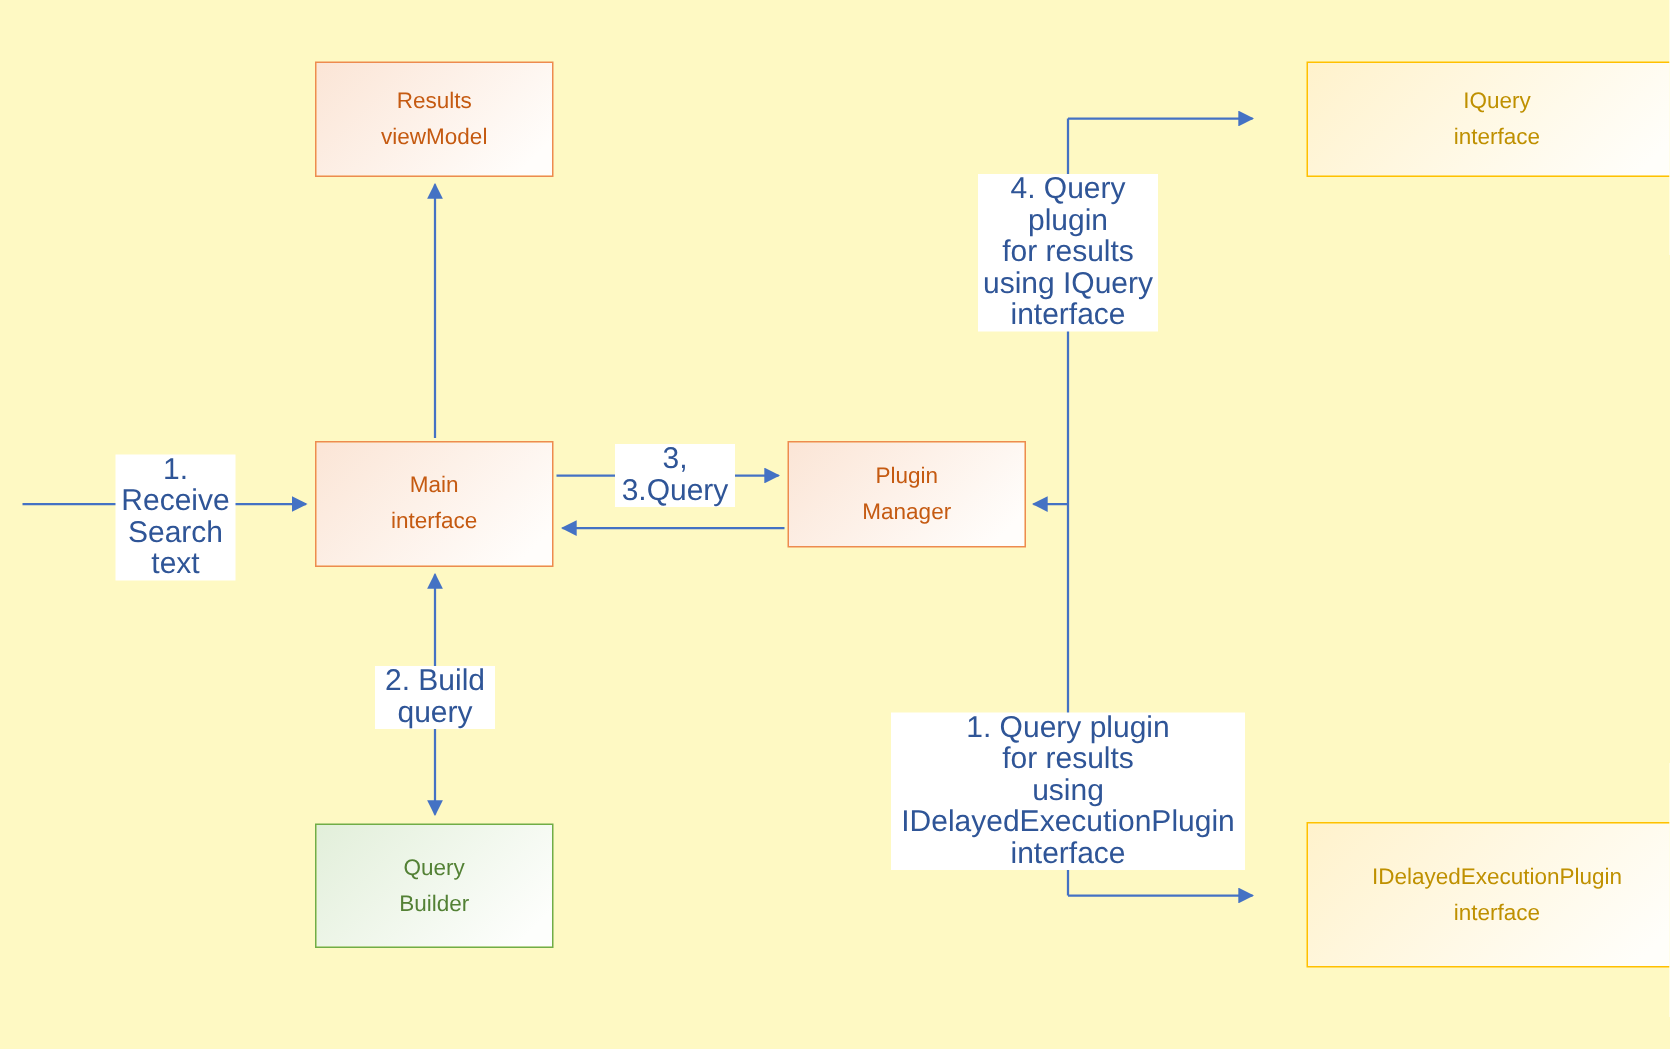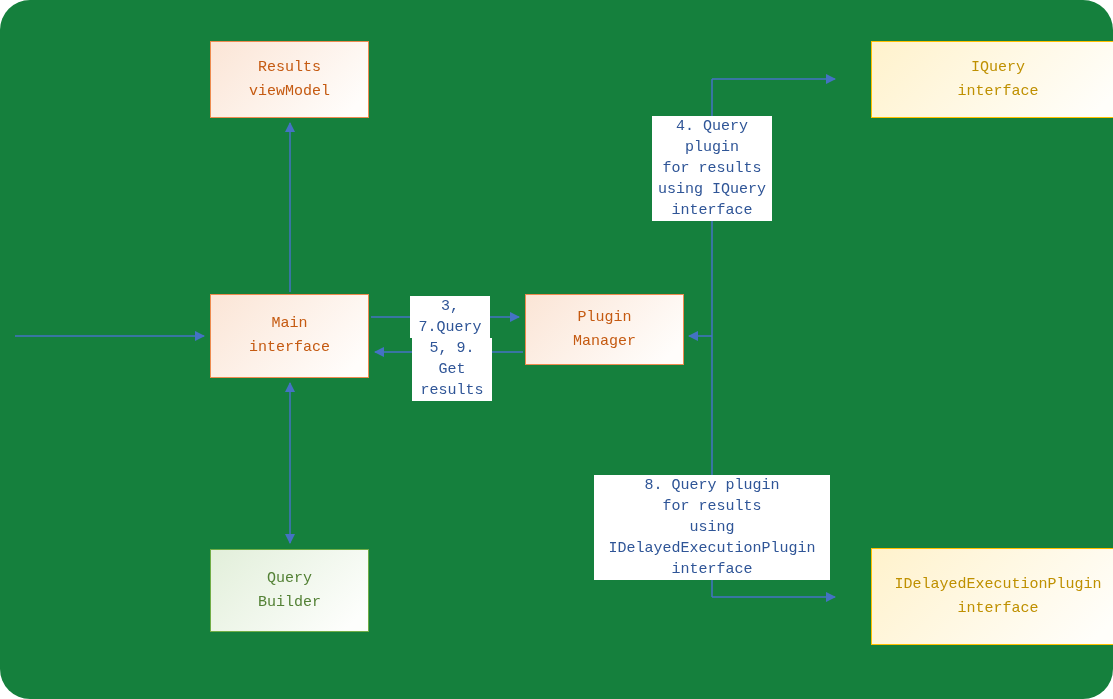--- a/index.html
+++ b/index.html
@@ -7,41 +7,40 @@
     --label-text:#2F5597;
     --orange-border:#ED8B4F;
     --orange-text:#C55A11;
     --yellow-border:#FFC000;
     --yellow-text:#BF9000;
     --green-border:#70AD47;
     --green-text:#538135;
   }
   html,body{margin:0;padding:0;background:#ffffff;}
   .canvas{
-    position:relative;width:1113px;height:699px;background:#15803d;overflow:hidden;
-    font-family:Liberation Mono, monospace;
-    border-radius:30px;
+    position:relative;width:1113px;height:699px;background:#fef9c3;overflow:hidden;
+    font-family:Liberation Sans, sans-serif;
   }
   .edges{position:absolute;left:0;top:0;}
   .edge-line{stroke:var(--arrow,#4472C4);stroke-width:1.5;fill:none;}
   .arrhead{fill:var(--arrow,#4472C4);}
   .node{
     position:absolute;display:flex;align-items:center;justify-content:center;
     text-align:center;font-size:15px;line-height:24px;border:1px solid #999;
     white-space:pre-line;box-sizing:border-box;
   }
   .node.orange{border-color:var(--orange-border);color:var(--orange-text);
     background:linear-gradient(135deg,#FBE5D6 0%,#FFFDFB 90%);}
   .node.yellow{border-color:var(--yellow-border);color:var(--yellow-text);
     background:linear-gradient(135deg,#FFF2CC 0%,#FFFEFA 90%);margin-left:31px;}
   .node.green{border-color:var(--green-border);color:var(--green-text);
     background:linear-gradient(135deg,#E2EFDA 0%,#FDFEFC 90%);}
   .elabel{
     position:absolute;background:#ffffff;color:var(--label-text,#2F5597);
-    font-size:15px;line-height:21px;text-align:center;white-space:pre-line;
+    font-size:20px;line-height:21px;text-align:center;white-space:pre-line;
   }
 </style>
 </head>
 <body>
 
 <div class="canvas">
 
   <svg class="edges" width="1113" height="699" viewBox="0 0 1113 699">
     <defs>
       <marker id="arr" viewBox="0 0 10 10" refX="9" refY="5" markerWidth="7" markerHeight="7" orient="auto-start-reverse">
@@ -82,31 +81,34 @@
   <div class="node green" style="left:210px;top:549px;width:159px;height:83px">
     <span>Query
 Builder</span>
   </div>
 
   <div class="node yellow" style="left:840px;top:548px;width:254px;height:97px">
     <span>IDelayedExecutionPlugin
 interface</span>
   </div>
 
+  <div class="elabel" style="left:77px;top:303px;width:80px">1. Receive
+Search
+text</div>
 
 
-  <div class="elabel" style="left:410px;top:296px;width:80px">3, 7.Query</div>
+  <div class="elabel" style="left:410px;top:296px;width:80px">3, 3.Query</div>
 
-  <div class="elabel" style="left:412px;top:338px;width:80px">5, 9. Get
-results</div>
 
+  <div class="elabel" style="left:250px;top:444px;width:80px">2. Build
+query</div>
 
   <div class="elabel" style="left:652px;top:116px;width:120px">4. Query plugin
 for results
 using IQuery
 interface</div>
 
-  <div class="elabel" style="left:594px;top:475px;width:236px">8. Query plugin
+  <div class="elabel" style="left:594px;top:475px;width:236px">1. Query plugin
 for results
 using IDelayedExecutionPlugin
 interface</div>
 
 </div>
 
 </body></html>

